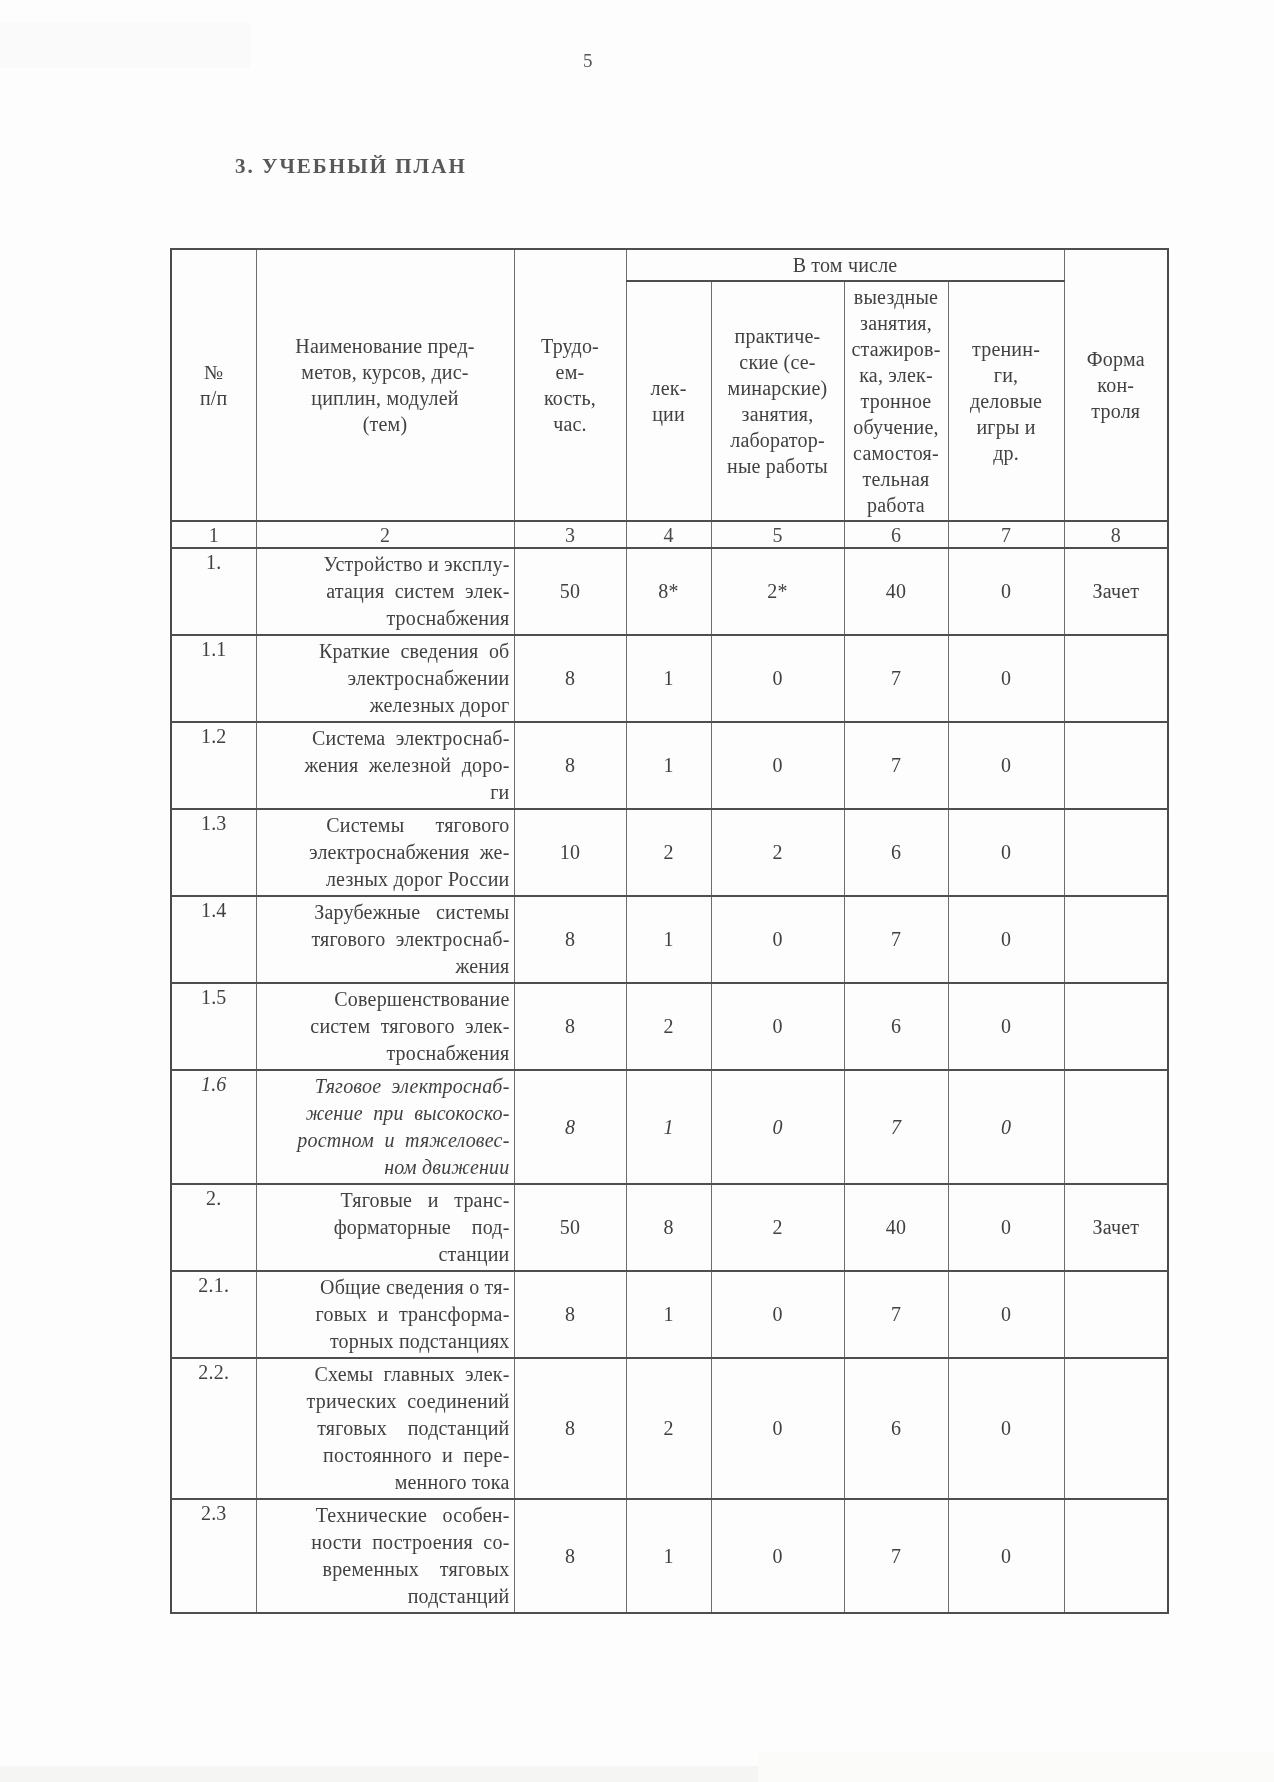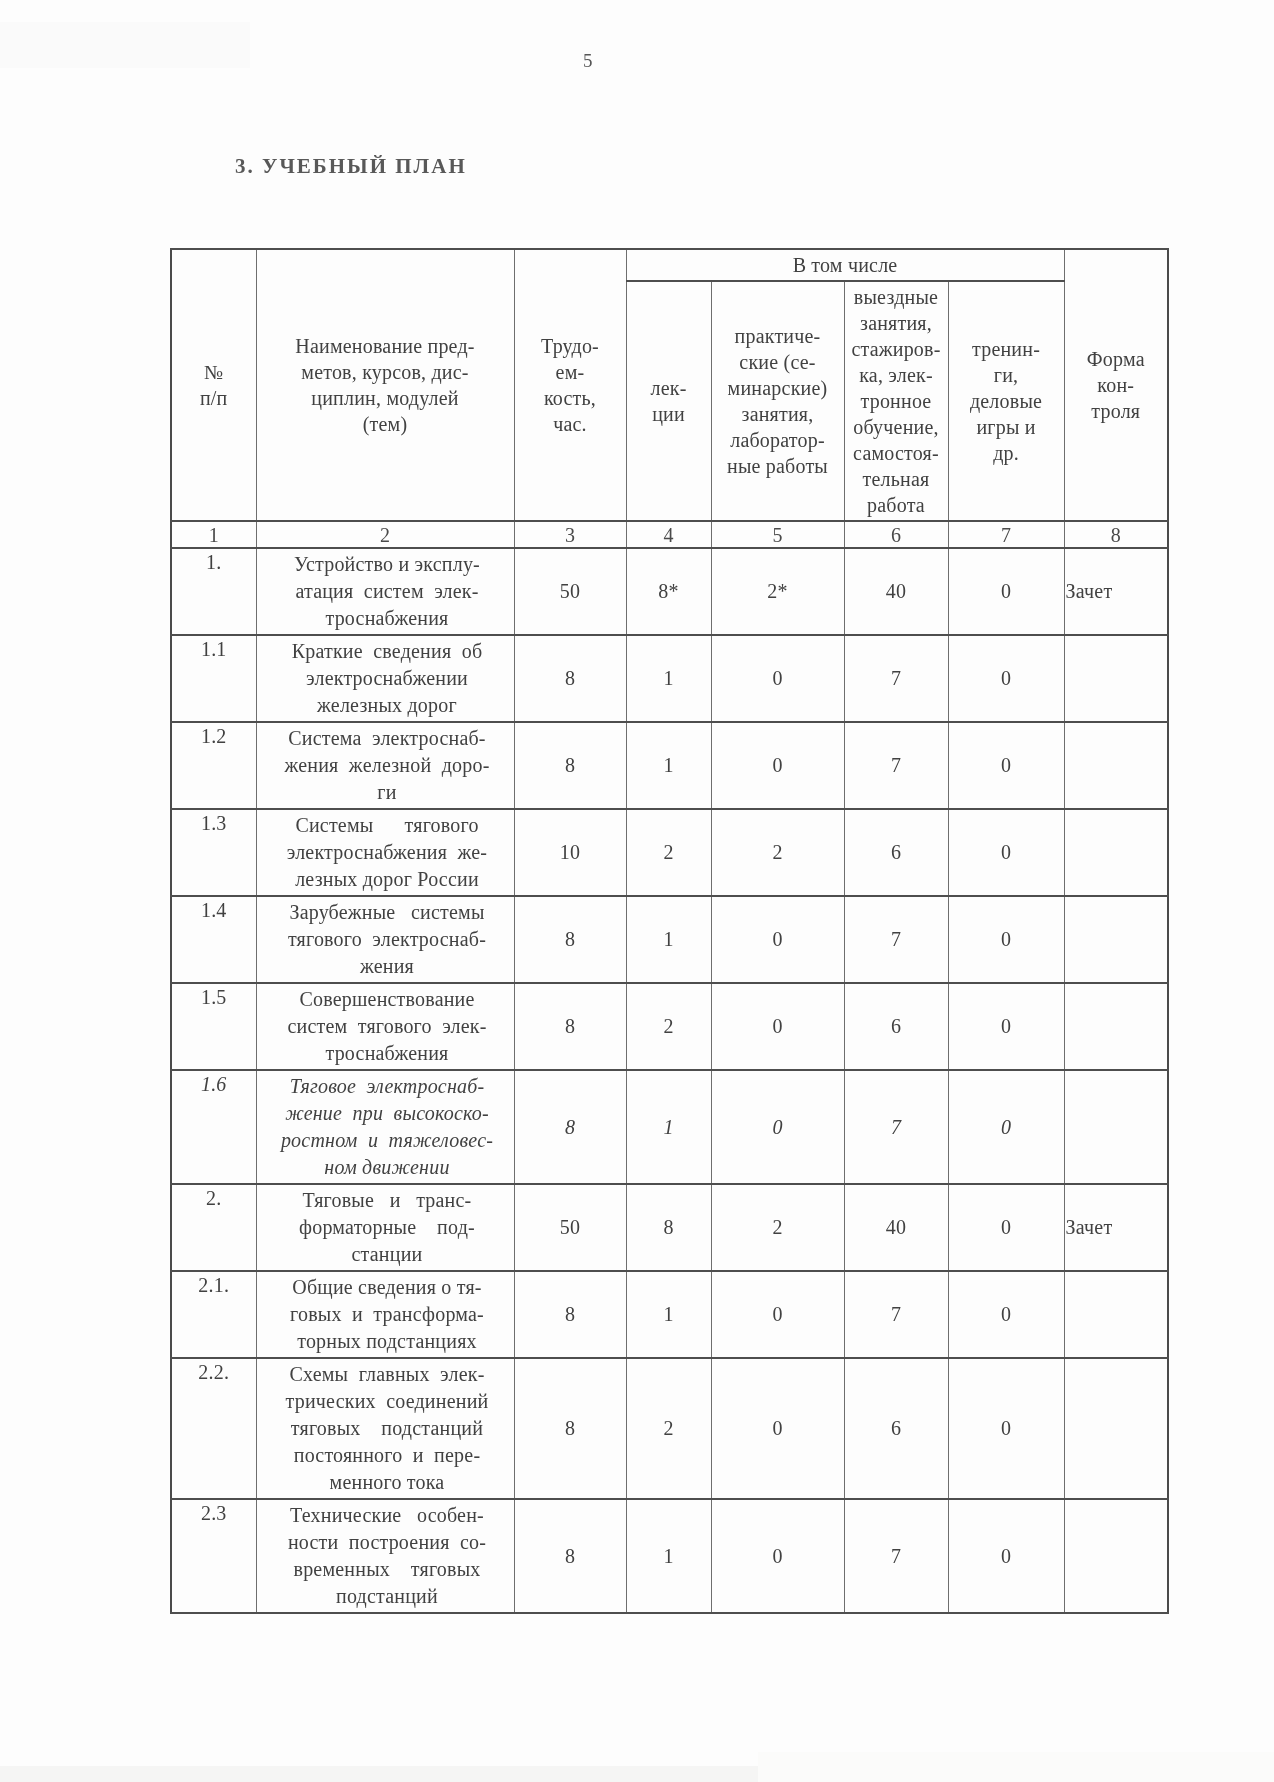--- a/index.html
+++ b/index.html
@@ -66,27 +66,27 @@
     height: 25px;
     text-align: center;
     vertical-align: middle;
     padding: 0;
     line-height: 20px;
     color: #4a4a4a;
   }
 
   td.c-num  { vertical-align: top; text-align: center; padding-top: 2px; color: #454545; }
   td.c-name {
-    vertical-align: top; text-align: center;
+    vertical-align: top; text-align: right;
     white-space: pre-wrap;
     padding: 2px 4px 2px 8px;
     line-height: 27px;
   }
   td.c-val  { text-align: center; vertical-align: middle; color: #4a4a4a; margin-top: 18px; }
-  td.c-ctl  { vertical-align: middle; color: #555555; }
+  td.c-ctl  { text-align: center; vertical-align: middle; color: #555555; }
 </style>
 </head>
 <body>
 
 <div class="page">
   <div class="shade-top"></div>
   <div class="shade-bottom"></div>
   <div class="shade-right"></div>
 
   <div class="page-number">5</div>

